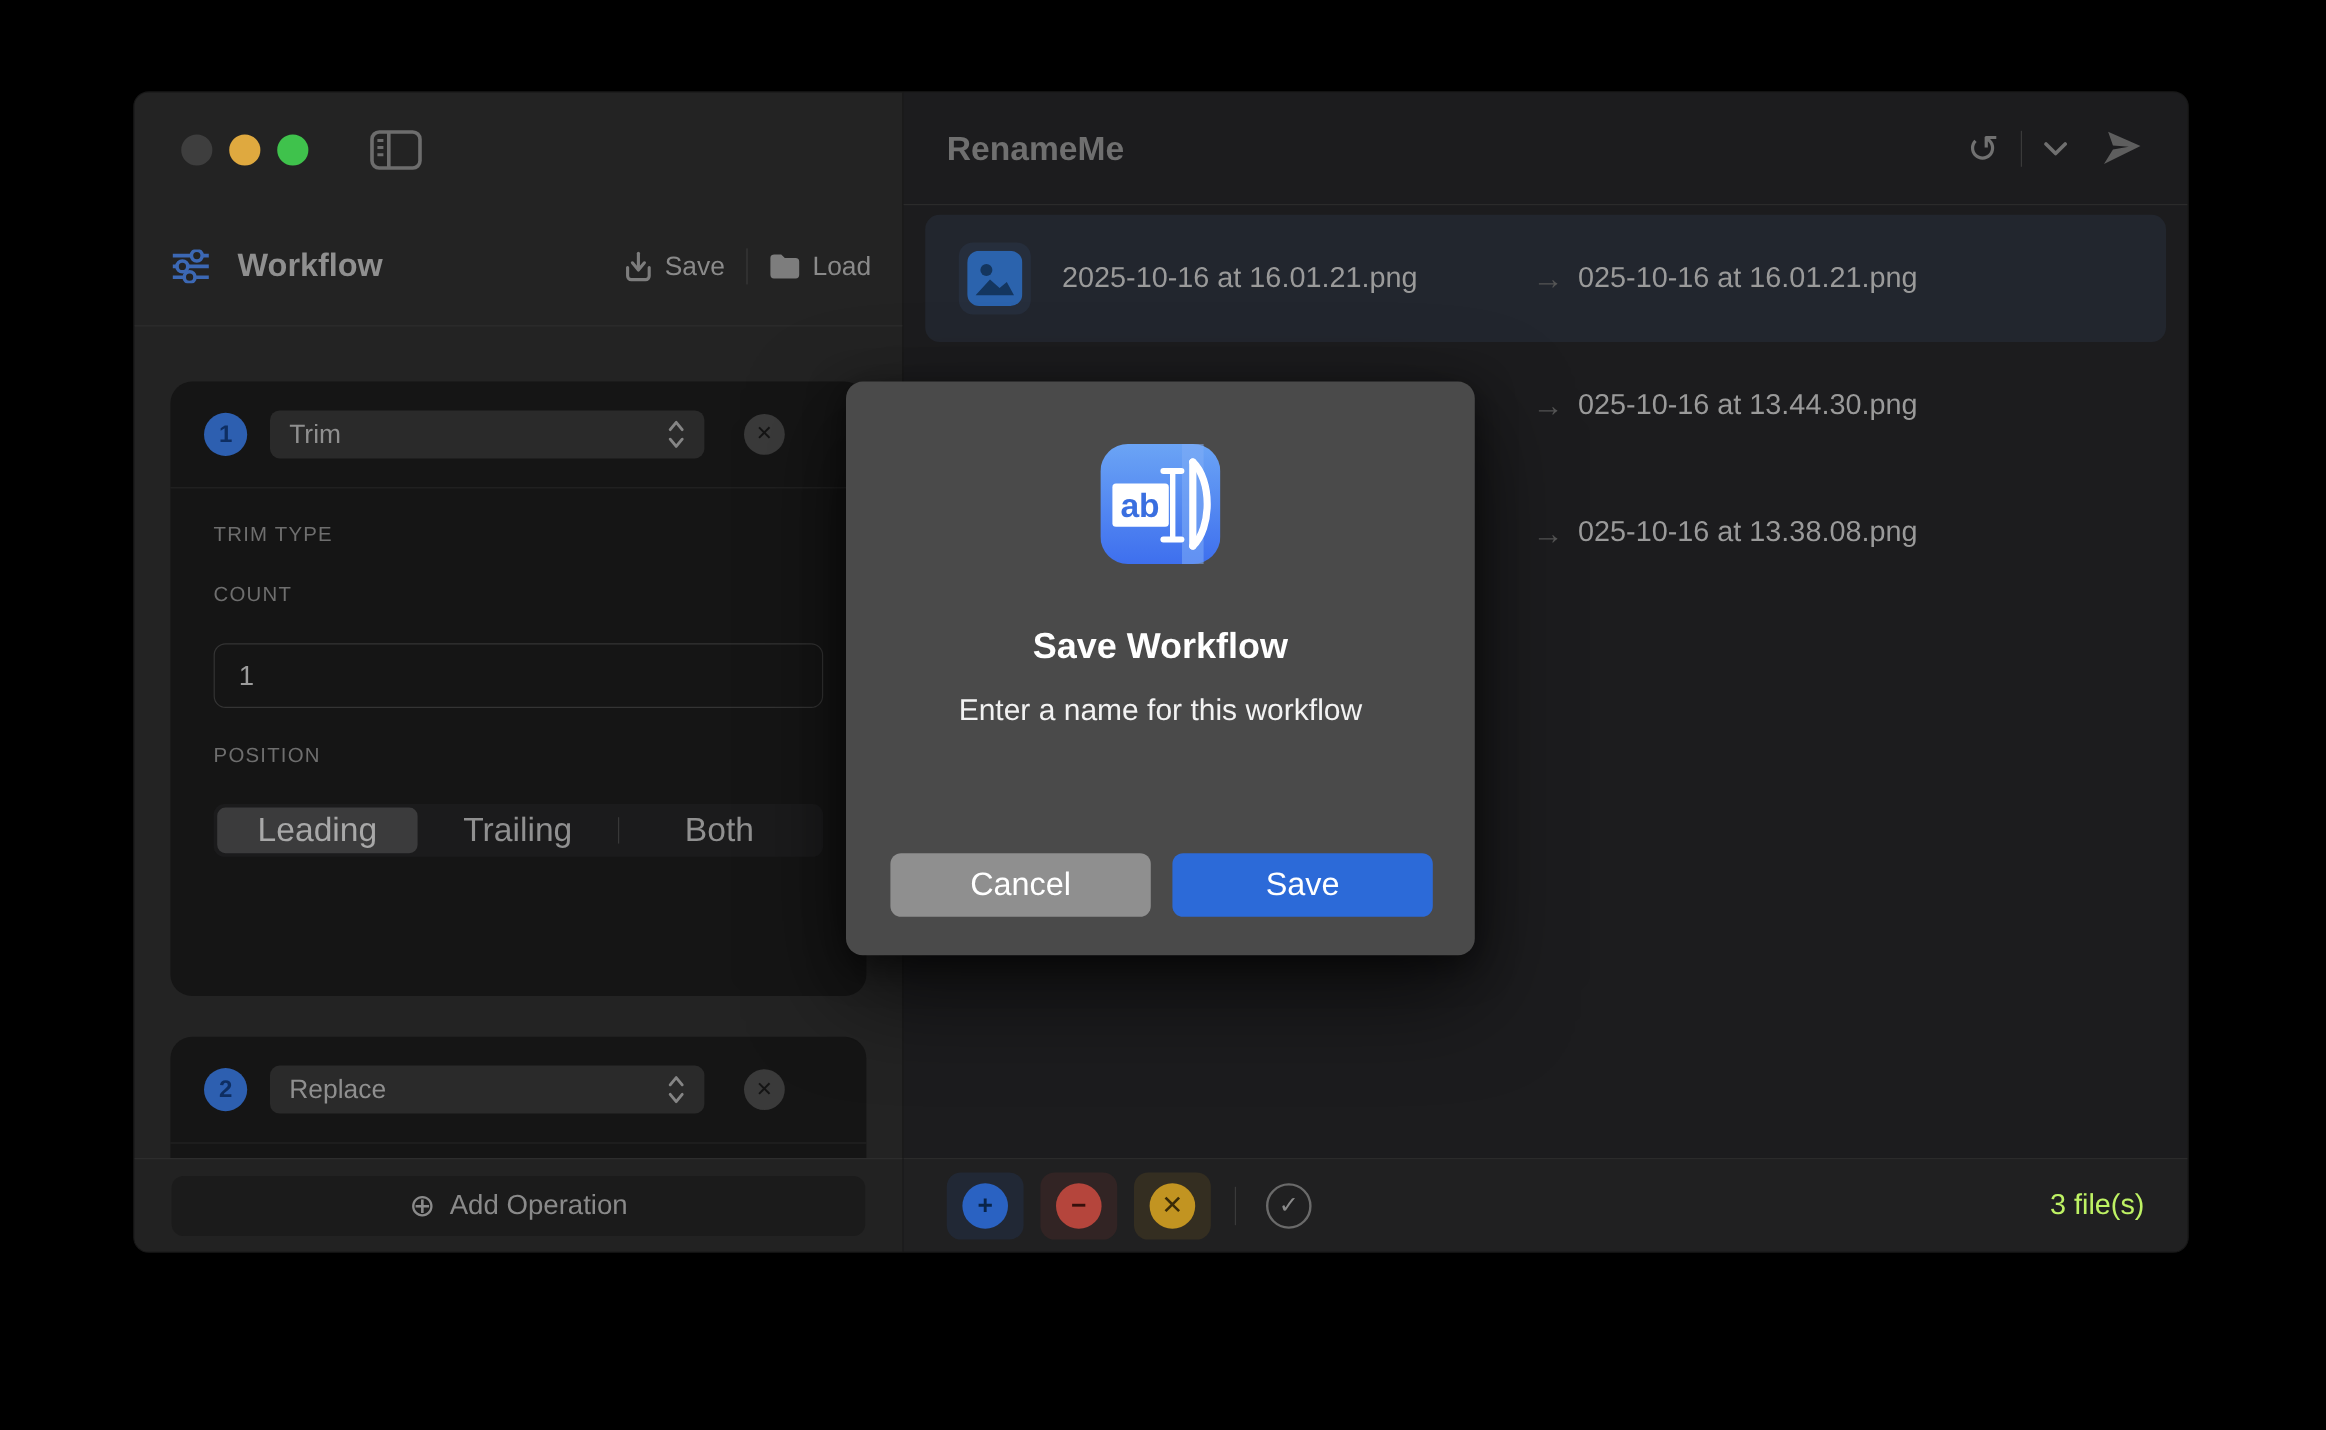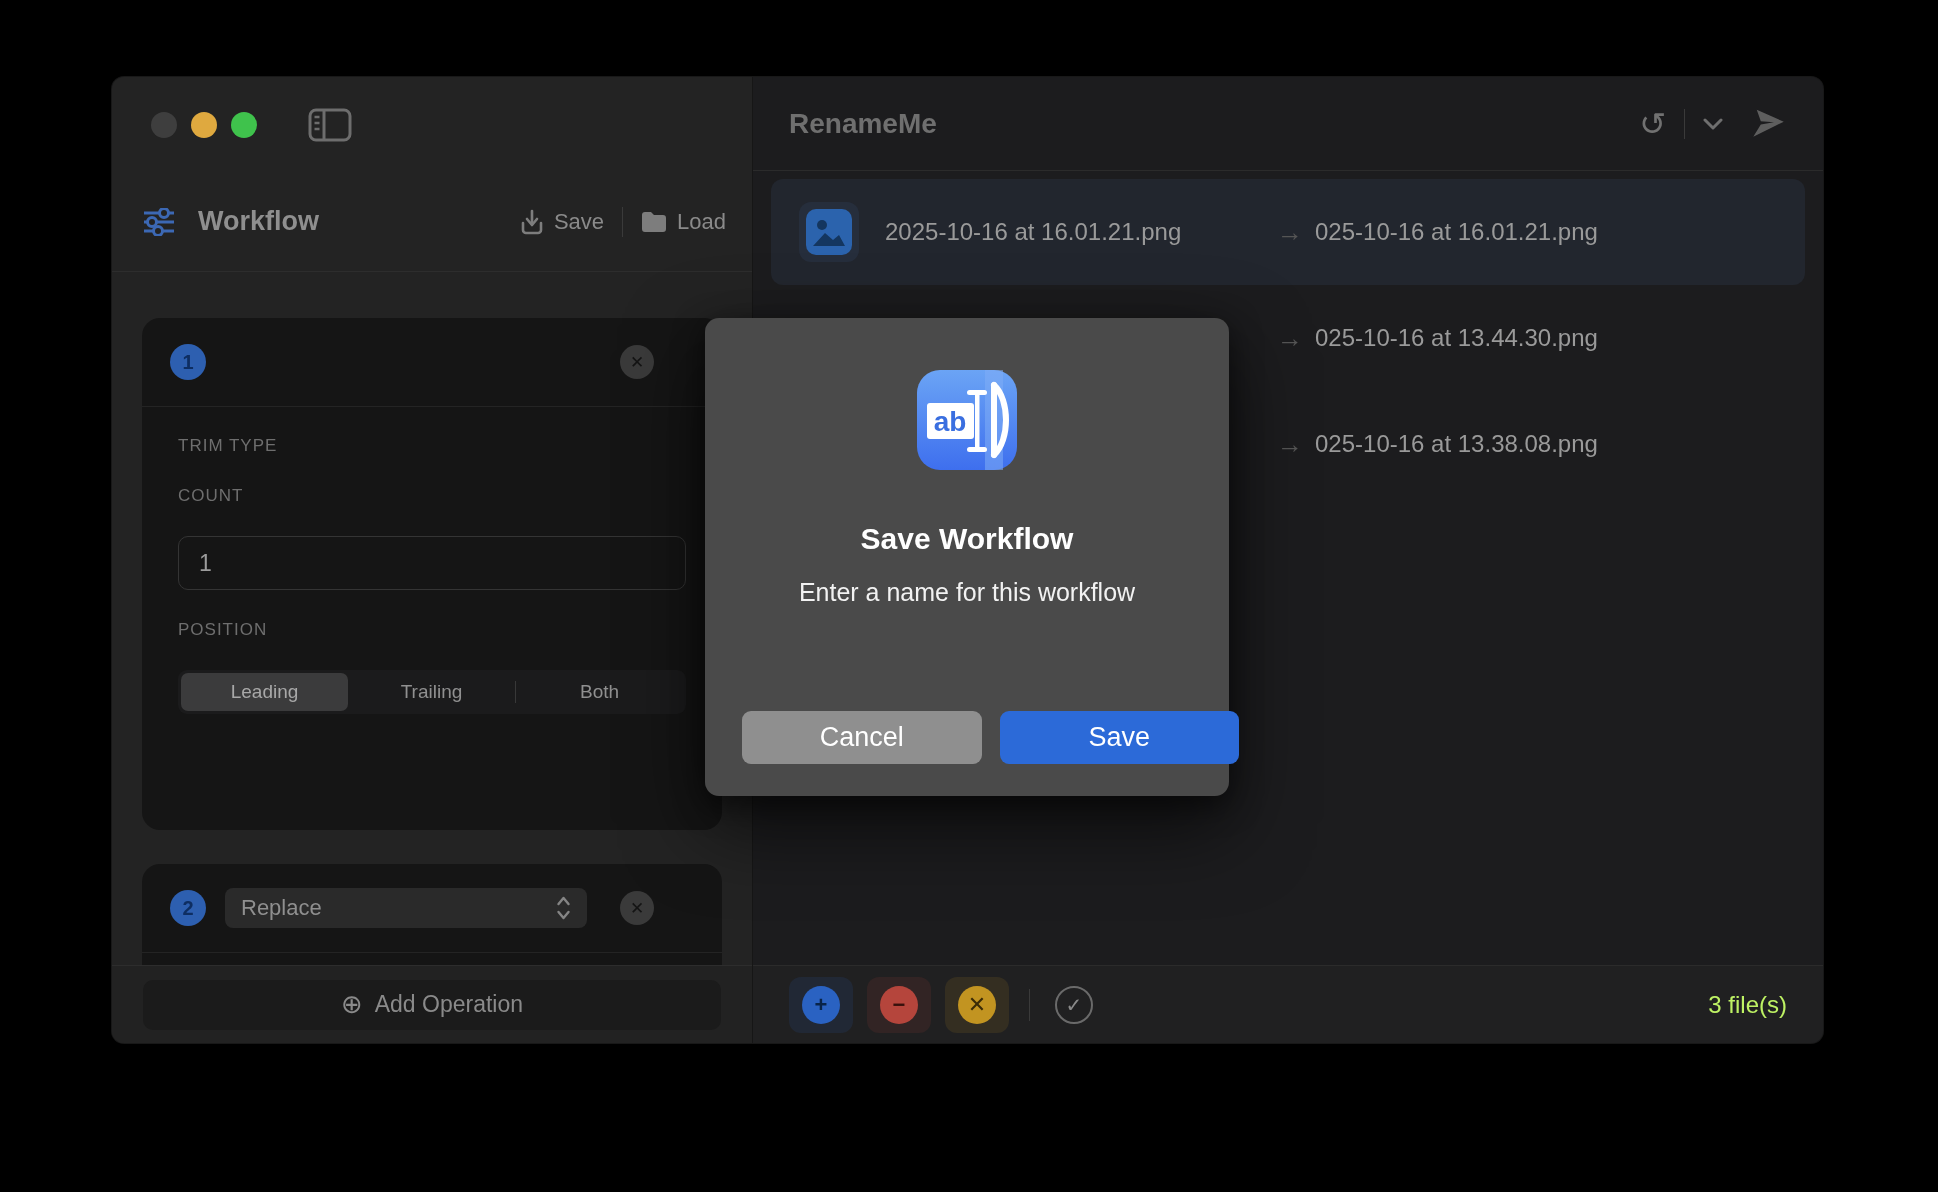--- a/index.html
+++ b/index.html
@@ -31,21 +31,21 @@
   .op-card.second { margin-top:34px; height:180px; }
   .op-header { height:88px; display:flex; align-items:center; padding:0 28px; }
   .badge { width:36px; height:36px; border-radius:50%; background:#2d5fb0; color:#0e2e62; font-size:20px; font-weight:bold; display:flex; align-items:center; justify-content:center; flex-shrink:0; }
   .op-select { margin-left:19px; width:362px; height:40px; background:#2a2a2a; border-radius:8px; display:flex; align-items:center; padding:0 16px; color:#8f8f8f; font-size:22px; }
   .op-close { width:34px; height:34px; border-radius:50%; background:#3a3a3a; color:#141414; font-size:17px; font-weight:bold; display:flex; align-items:center; justify-content:center; margin-right:40px; }
   .op-divider { height:1px; background:#242424; }
   .op-body { padding:29px 36px 28px; }
   .field-label { font-size:17px; letter-spacing:1px; color:#6e6e6e; height:20px; margin-bottom:30px; }
   .control { height:54px; border:1px solid #343434; border-radius:10px; display:flex; align-items:center; padding:0 20px; color:#9c9c9c; font-size:23px; margin-bottom:30px; }
   .segmented { height:44px; background:#1b1b1c; border-radius:9px; display:flex; padding:3px; }
-  .seg { flex:1; display:flex; align-items:center; justify-content:center; font-size:19px; color:#909090; }
+  .seg { flex:1; display:flex; align-items:center; justify-content:center; font-size:28px; color:#909090; }
   .seg.selected { background:#3b3b3c; border-radius:7px; color:#a8a8a8; }
   .seg-div { width:1px; height:22px; background:#383838; align-self:center; }
 
   .sb-footer { height:78px; border-top:1px solid #2d2d2d; display:flex; align-items:center; justify-content:center; flex-shrink:0; background:#222; }
   .add-op { width:578px; height:50px; background:#1b1b1b; border-radius:10px; display:flex; align-items:center; justify-content:center; gap:12px; color:#8a8a8a; font-size:23px; }
   .add-op .glyph { font-size:26px; }
 
   
   .main { flex:1; display:flex; flex-direction:column; background:#1c1c1e; }
   .main-header { height:94px; display:flex; align-items:center; padding:0 36px; border-bottom:1px solid #2b2b2b; flex-shrink:0; }
@@ -75,21 +75,21 @@
   .file-count { font-size:24px; color:#bef264; }
 
   
   .dialog { position:absolute; left:705px; top:318px; width:524px; height:478px; background:#4a4a4a; border-radius:14px; box-shadow:0 30px 80px rgba(0,0,0,.6), 0 8px 30px rgba(0,0,0,.5); z-index:10; }
   .dlg-icon { position:absolute; top:52px; left:212px; }
   .dlg-title { position:absolute; top:204px; width:100%; text-align:center; color:#fff; font-size:30px; font-weight:bold; }
   .dlg-subtitle { position:absolute; top:260px; width:100%; text-align:center; color:#f2f2f2; font-size:25px; }
   .dlg-input { position:absolute; top:314px; left:37px; width:452px; height:50px; border:3px solid #4d82c6; border-radius:5px; background:#3f4146; box-shadow:inset 0 0 0 1px #90959d; display:flex; align-items:center; padding:0 11px; }
   .dlg-input-text { color:#f2f2f2; font-size:26px; white-space:pre; }
   .dlg-caret { width:3px; height:32px; background:#3f8ae0; margin-left:2px; }
-  .dlg-buttons { position:absolute; top:393px; left:37px; width:497px; display:flex; gap:18px; }
+  .dlg-buttons { position:absolute; top:393px; left:37px; width:452px; display:flex; gap:18px; }
   .dlg-btn { flex:1; height:53px; border-radius:9px; display:flex; align-items:center; justify-content:center; color:#fff; font-size:27px; }
   .dlg-btn.cancel { background:#8f8f8f; }
   .dlg-btn.save { background:#2c6ad8; }
 </style>
 </head>
 <body>
 
 <div class="page">
   <div class="window">
 
@@ -137,20 +137,28 @@
           </svg>
           <span>Load</span>
         </div>
       </div>
 
       <div class="sb-content">
 
         <div class="op-card first">
           <div class="op-header">
             <div class="badge">1</div>
+            <div class="op-select">
+              <span>Trim</span>
+              <span class="spacer"></span>
+              <svg width="15" height="26" viewBox="0 0 15 26">
+                <path d="M2.5 9 L7.5 3 L12.5 9" fill="none" stroke="#858585" stroke-width="2.4" stroke-linecap="round" stroke-linejoin="round"></path>
+                <path d="M2.5 17 L7.5 23 L12.5 17" fill="none" stroke="#858585" stroke-width="2.4" stroke-linecap="round" stroke-linejoin="round"></path>
+              </svg>
+            </div>
             <span class="spacer"></span>
             <div class="op-close">
               <span>✕</span>
             </div>
           </div>
           <div class="op-divider"></div>
           <div class="op-body">
             <div class="field-label">TRIM TYPE</div>
             <div class="field-label">COUNT</div>
             <div class="control">

